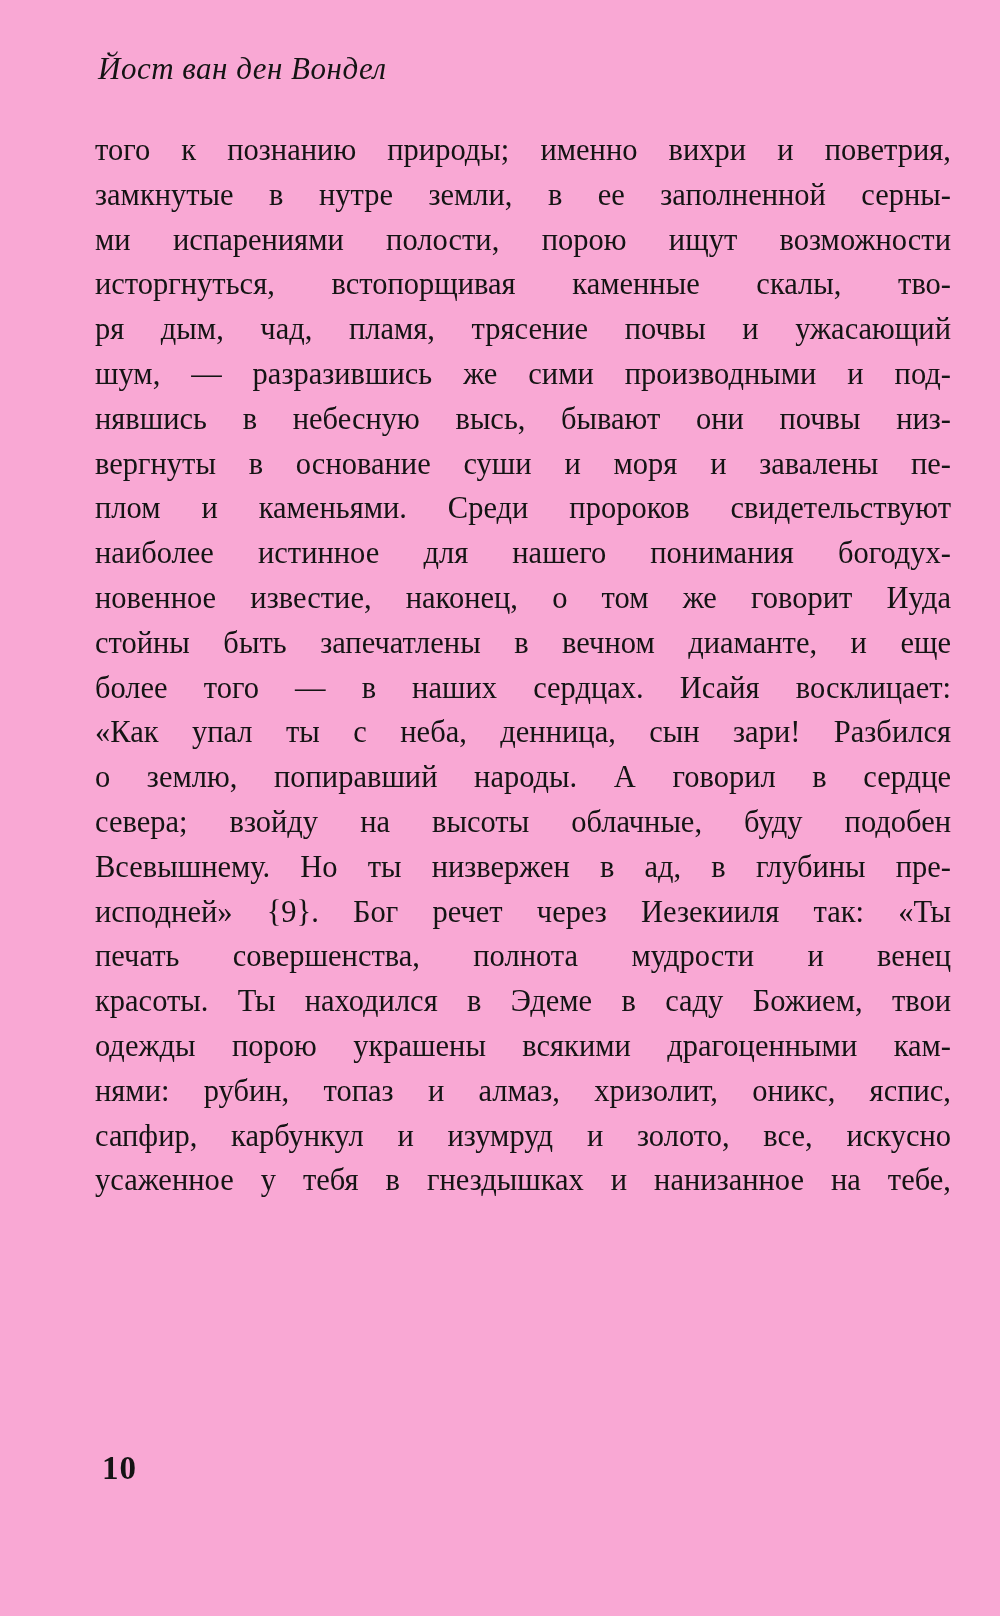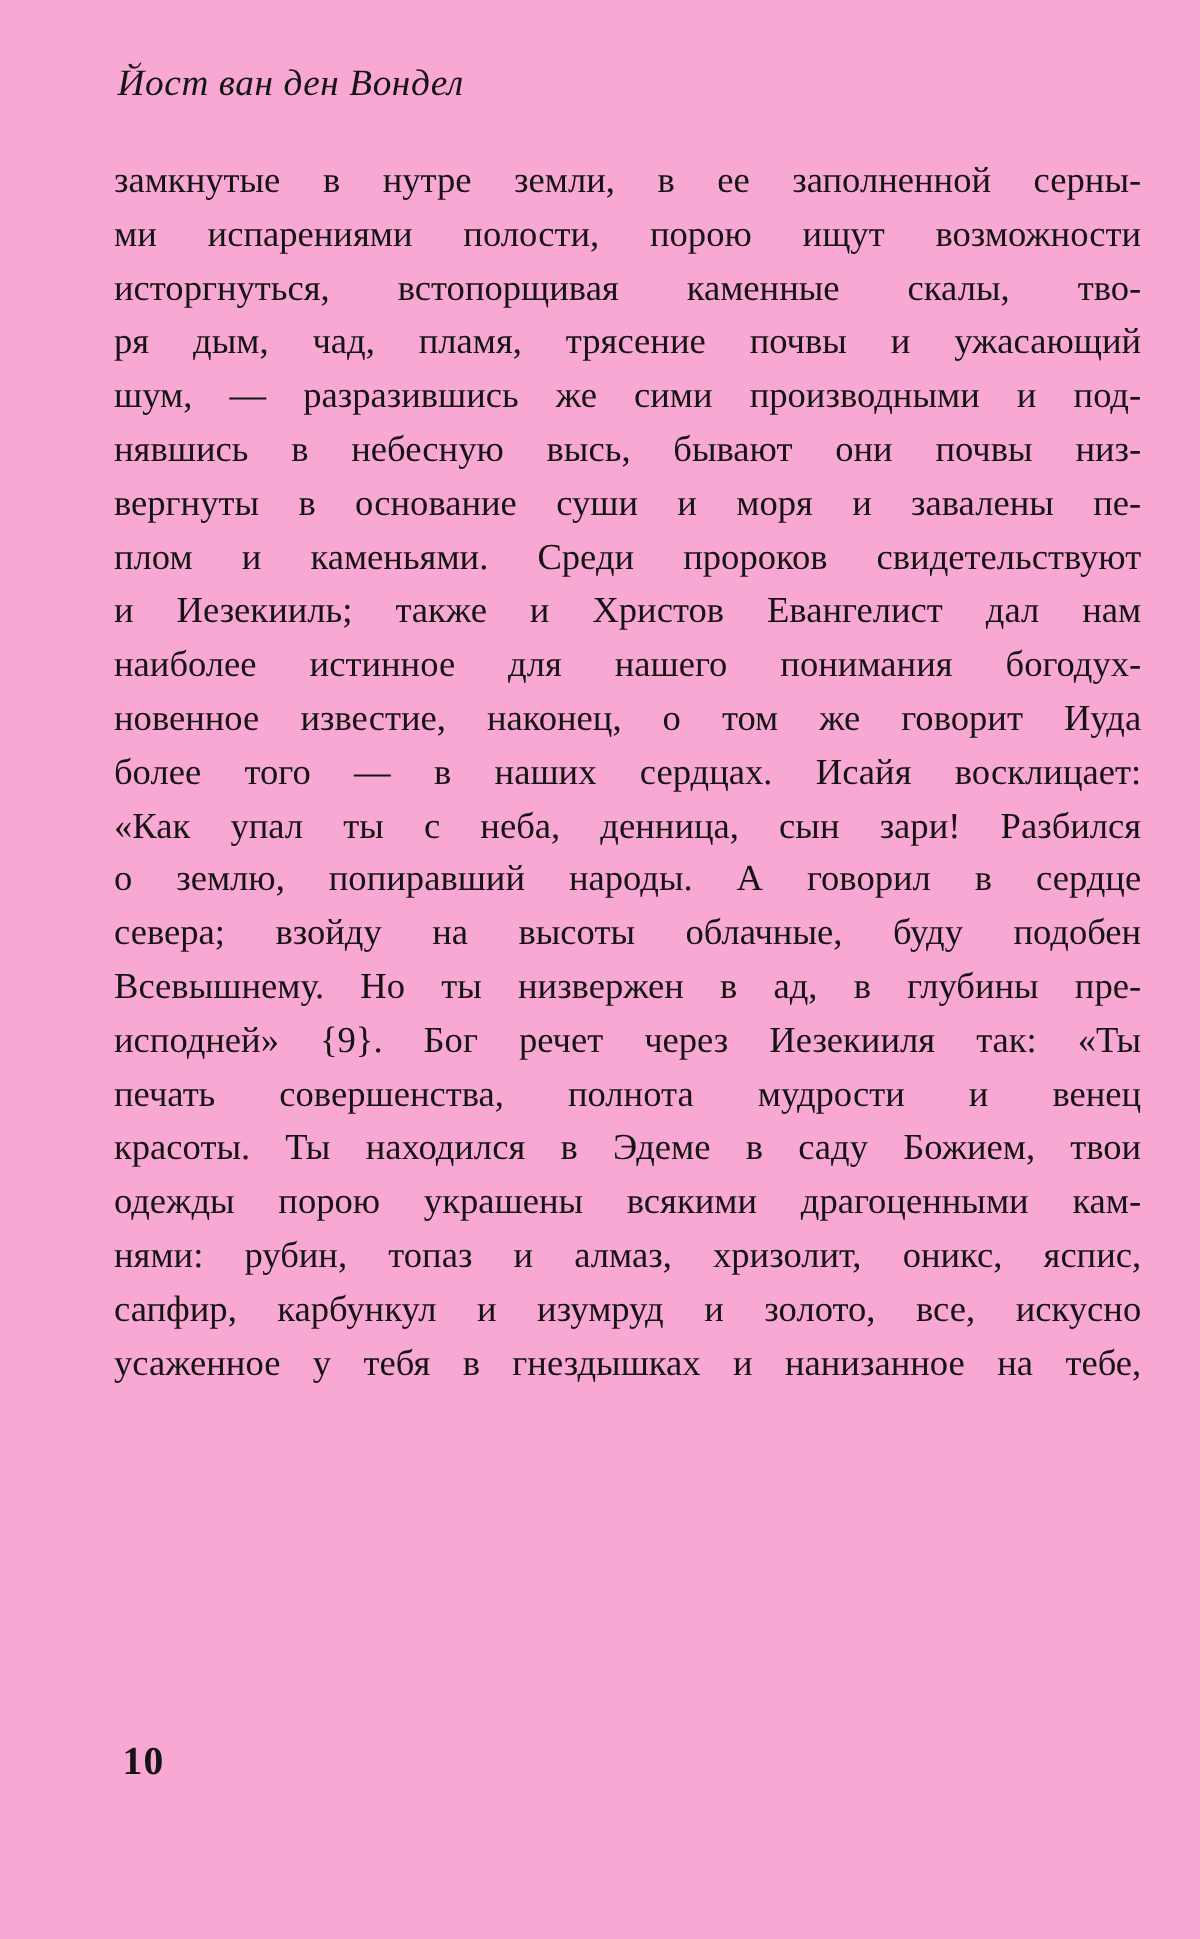--- a/index.html
+++ b/index.html
@@ -50,31 +50,32 @@
     letter-spacing: 1px;
   }
 </style>
 </head>
 <body>
 
 <div class="page">
   <div class="running-header">Йост ван ден Вондел</div>
 
   <div class="text-block">
+      <div class="line">того к познанию природы; именно вихри и поветрия,</div>
       <div class="line">замкнутые в нутре земли, в ее заполненной серны-</div>
       <div class="line">ми испарениями полости, порою ищут возможности</div>
       <div class="line">исторгнуться, встопорщивая каменные скалы, тво-</div>
       <div class="line">ря дым, чад, пламя, трясение почвы и ужасающий</div>
       <div class="line">шум, — разразившись же сими производными и под-</div>
       <div class="line">нявшись в небесную высь, бывают они почвы низ-</div>
       <div class="line">вергнуты в основание суши и моря и завалены пе-</div>
       <div class="line">плом и каменьями. Среди пророков свидетельствуют</div>
-      <div class="line">и Иезекииль; также и Христов Евангелист дал нам</div>
       <div class="line">наиболее истинное для нашего понимания богодух-</div>
       <div class="line">новенное известие, наконец, о том же говорит Иуда</div>
+      <div class="line">стойны быть запечатлены в вечном диаманте, и еще</div>
       <div class="line">более того — в наших сердцах. Исайя восклицает:</div>
       <div class="line">«Как упал ты с неба, денница, сын зари! Разбился</div>
       <div class="line">о землю, попиравший народы. А говорил в сердце</div>
       <div class="line">севера; взойду на высоты облачные, буду подобен</div>
       <div class="line">Всевышнему. Но ты низвержен в ад, в глубины пре-</div>
       <div class="line">исподней» {9}. Бог речет через Иезекииля так: «Ты</div>
       <div class="line">печать совершенства, полнота мудрости и венец</div>
       <div class="line">красоты. Ты находился в Эдеме в саду Божием, твои</div>
       <div class="line">одежды порою украшены всякими драгоценными кам-</div>
       <div class="line">нями: рубин, топаз и алмаз, хризолит, оникс, яспис,</div>

